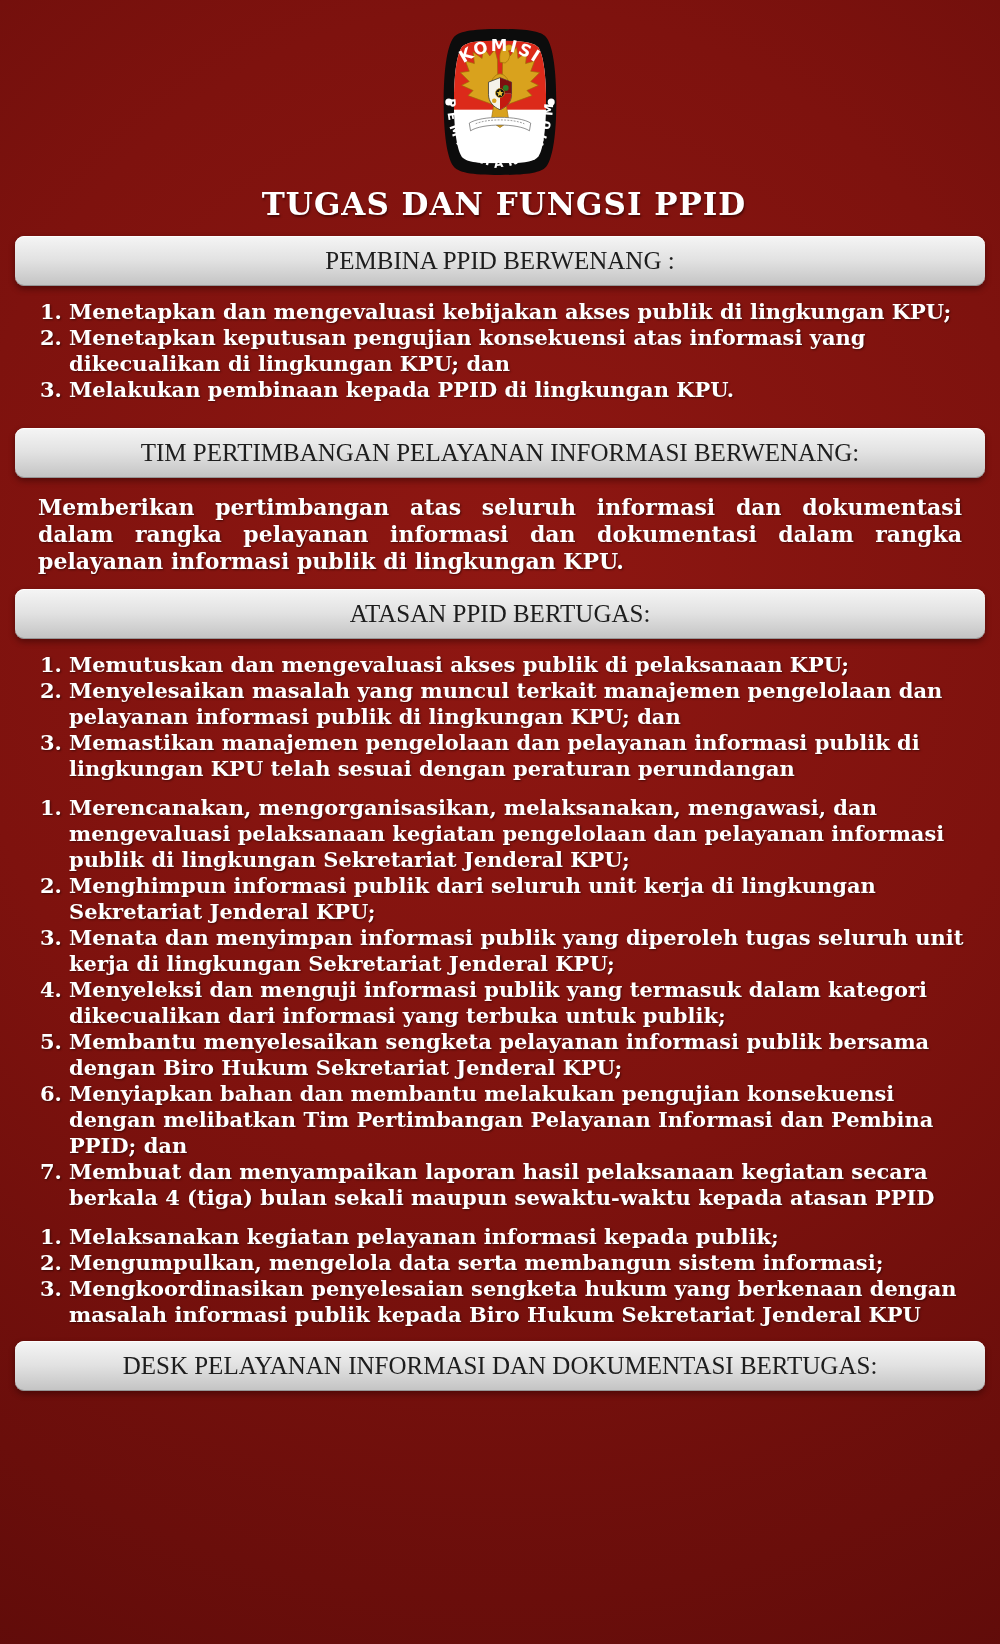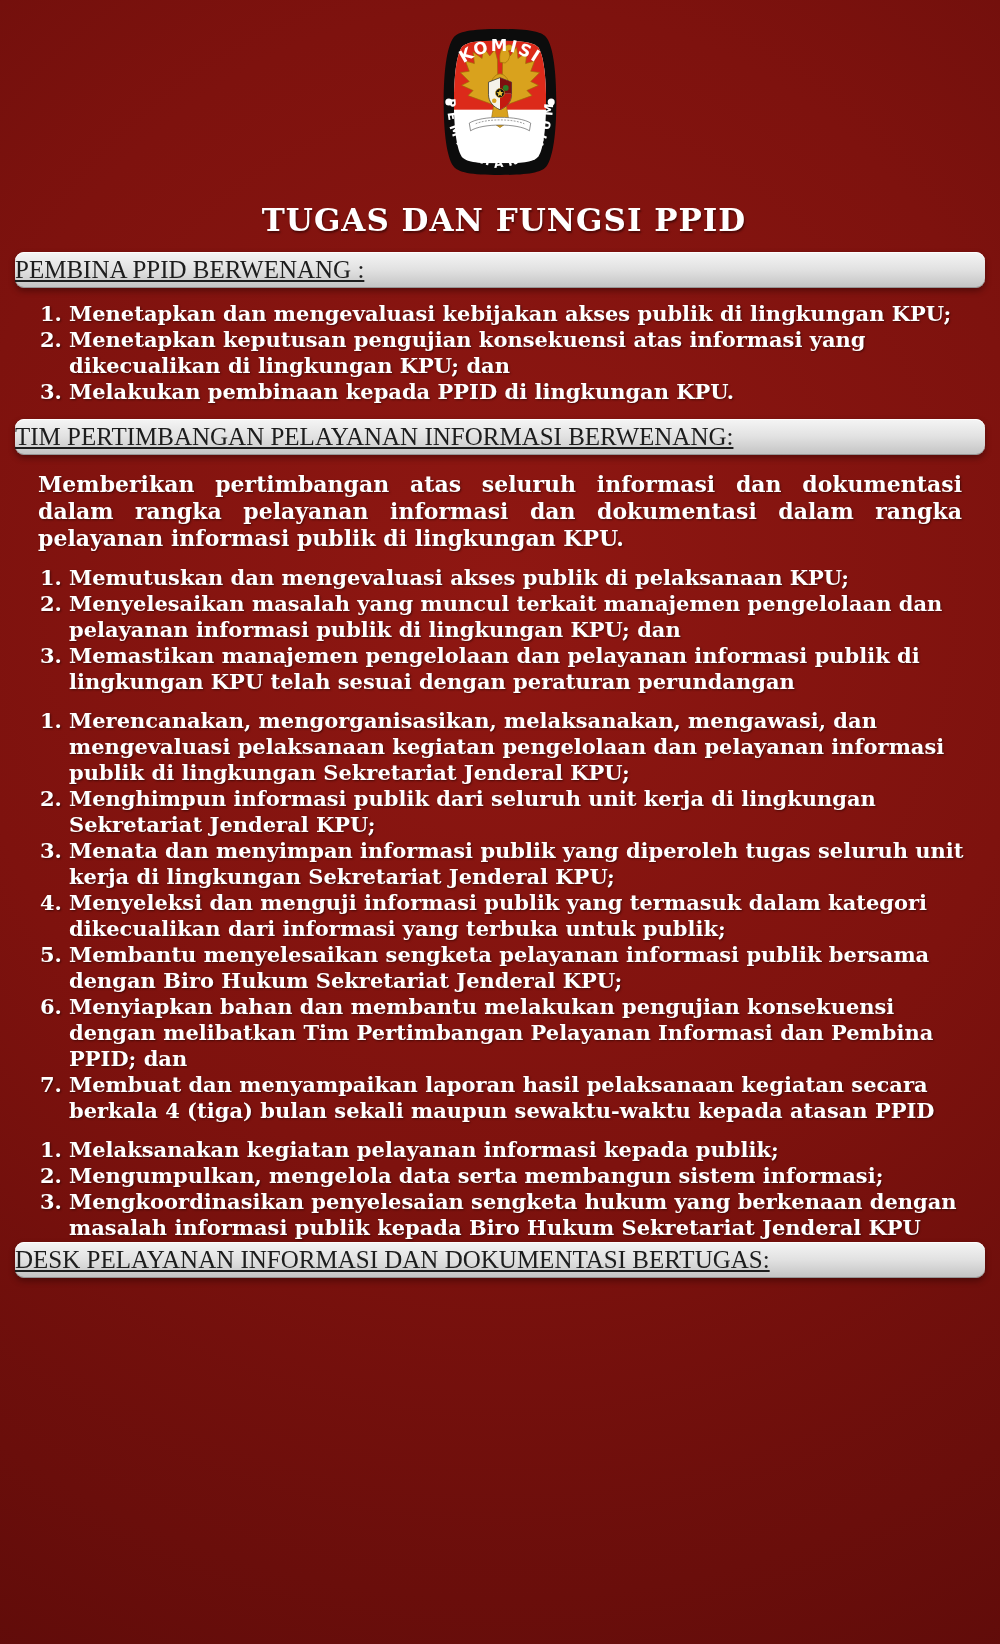--- a/index.html
+++ b/index.html
@@ -9,42 +9,41 @@
     background:radial-gradient(130% 85% at 50% 36%,
       var(--background-center,#8f1712) 0%,
       #7e120e 42%,
       #6a0e0b 72%,
       var(--background-edge,#560908) 100%);
   }
   .page{width:1000px;height:1644px;position:relative;}
   .logo-wrap{display:flex;justify-content:center;padding-top:26px;}
   .logo-svg{width:128px;height:152px;display:block;}
   .main-title{
-    margin-top:24px;text-align:center;
+    margin-top:8px;text-align:center;
     font-family:"DejaVu Serif",serif;font-weight:bold;
     font-size:31px;line-height:36px;letter-spacing:1px;
     color:var(--body-text,#ffffff);
     text-shadow:1px 2px 2px rgba(30,0,0,.55);
     padding-left:8px;
   }
   .bar{
-    margin:14px 15px 0 15px;height:36px;border-radius:9px;
+    margin:14px 15px 0 15px;height:50px;border-radius:9px;
     background:linear-gradient(180deg,var(--bar-gradient-top,#f5f5f5) 0%,#e2e2e2 48%,var(--bar-gradient-bottom,#c3c3c3) 100%);
     box-shadow:0 3px 6px rgba(30,0,0,.45), inset 0 1px 0 rgba(255,255,255,.9), inset 0 -1px 0 rgba(120,120,120,.6);
-    display:flex;align-items:center;justify-content:flex-start;
+    display:flex;align-items:center;justify-content:center;
     font-family:"Liberation Serif",serif;font-weight:400;
     font-size:25px;color:var(--header-text,#1d1d1d);
     white-space:nowrap;
-    text-decoration:underline;
-  }
-  .sec-tim-pertimbangan .bar{margin-top:14px;}
+  }
+  .sec-tim-pertimbangan .bar{margin-top:25px;}
   .sec-atasan .bar{margin-top:14px;}
   .sec-ppid .bar{margin-top:11px;}
   .sec-penghubung .bar{margin-top:10px;}
-  .sec-desk .bar{margin-top:1px;}
+  .sec-desk .bar{margin-top:13px;}
   .plist{padding:13px 36px 0 40px;margin:0;}
   .item{
     display:flex;align-items:flex-start;
     color:var(--body-text,#ffffff);
     font-family:"DejaVu Serif",serif;font-weight:bold;
     font-size:21px;line-height:26px;
     text-shadow:1px 1px 2px rgba(30,0,0,.6);
   }
   .item .num{flex:0 0 29px;}
   .item .txt{flex:1 1 auto;}
@@ -138,20 +137,23 @@
   </section>
 
   <section class="sec-tim-pertimbangan">
     <div class="bar">
       <span>TIM PERTIMBANGAN PELAYANAN INFORMASI BERWENANG:</span>
     </div>
     <p class="para">Memberikan pertimbangan atas seluruh informasi dan dokumentasi dalam rangka pelayanan informasi dan dokumentasi dalam rangka pelayanan informasi publik di lingkungan KPU.</p>
   </section>
 
   <section class="sec-atasan">
+    <div class="bar">
+      <span>ATASAN PPID BERTUGAS:</span>
+    </div>
     <div class="plist">
         <div class="item">
           <span class="num">1.</span>
           <span class="txt">Memutuskan dan mengevaluasi akses publik di pelaksanaan KPU;</span>
         </div>
         <div class="item">
           <span class="num">2.</span>
           <span class="txt">Menyelesaikan masalah yang muncul terkait manajemen pengelolaan dan pelayanan informasi publik di lingkungan KPU; dan</span>
         </div>
         <div class="item">

